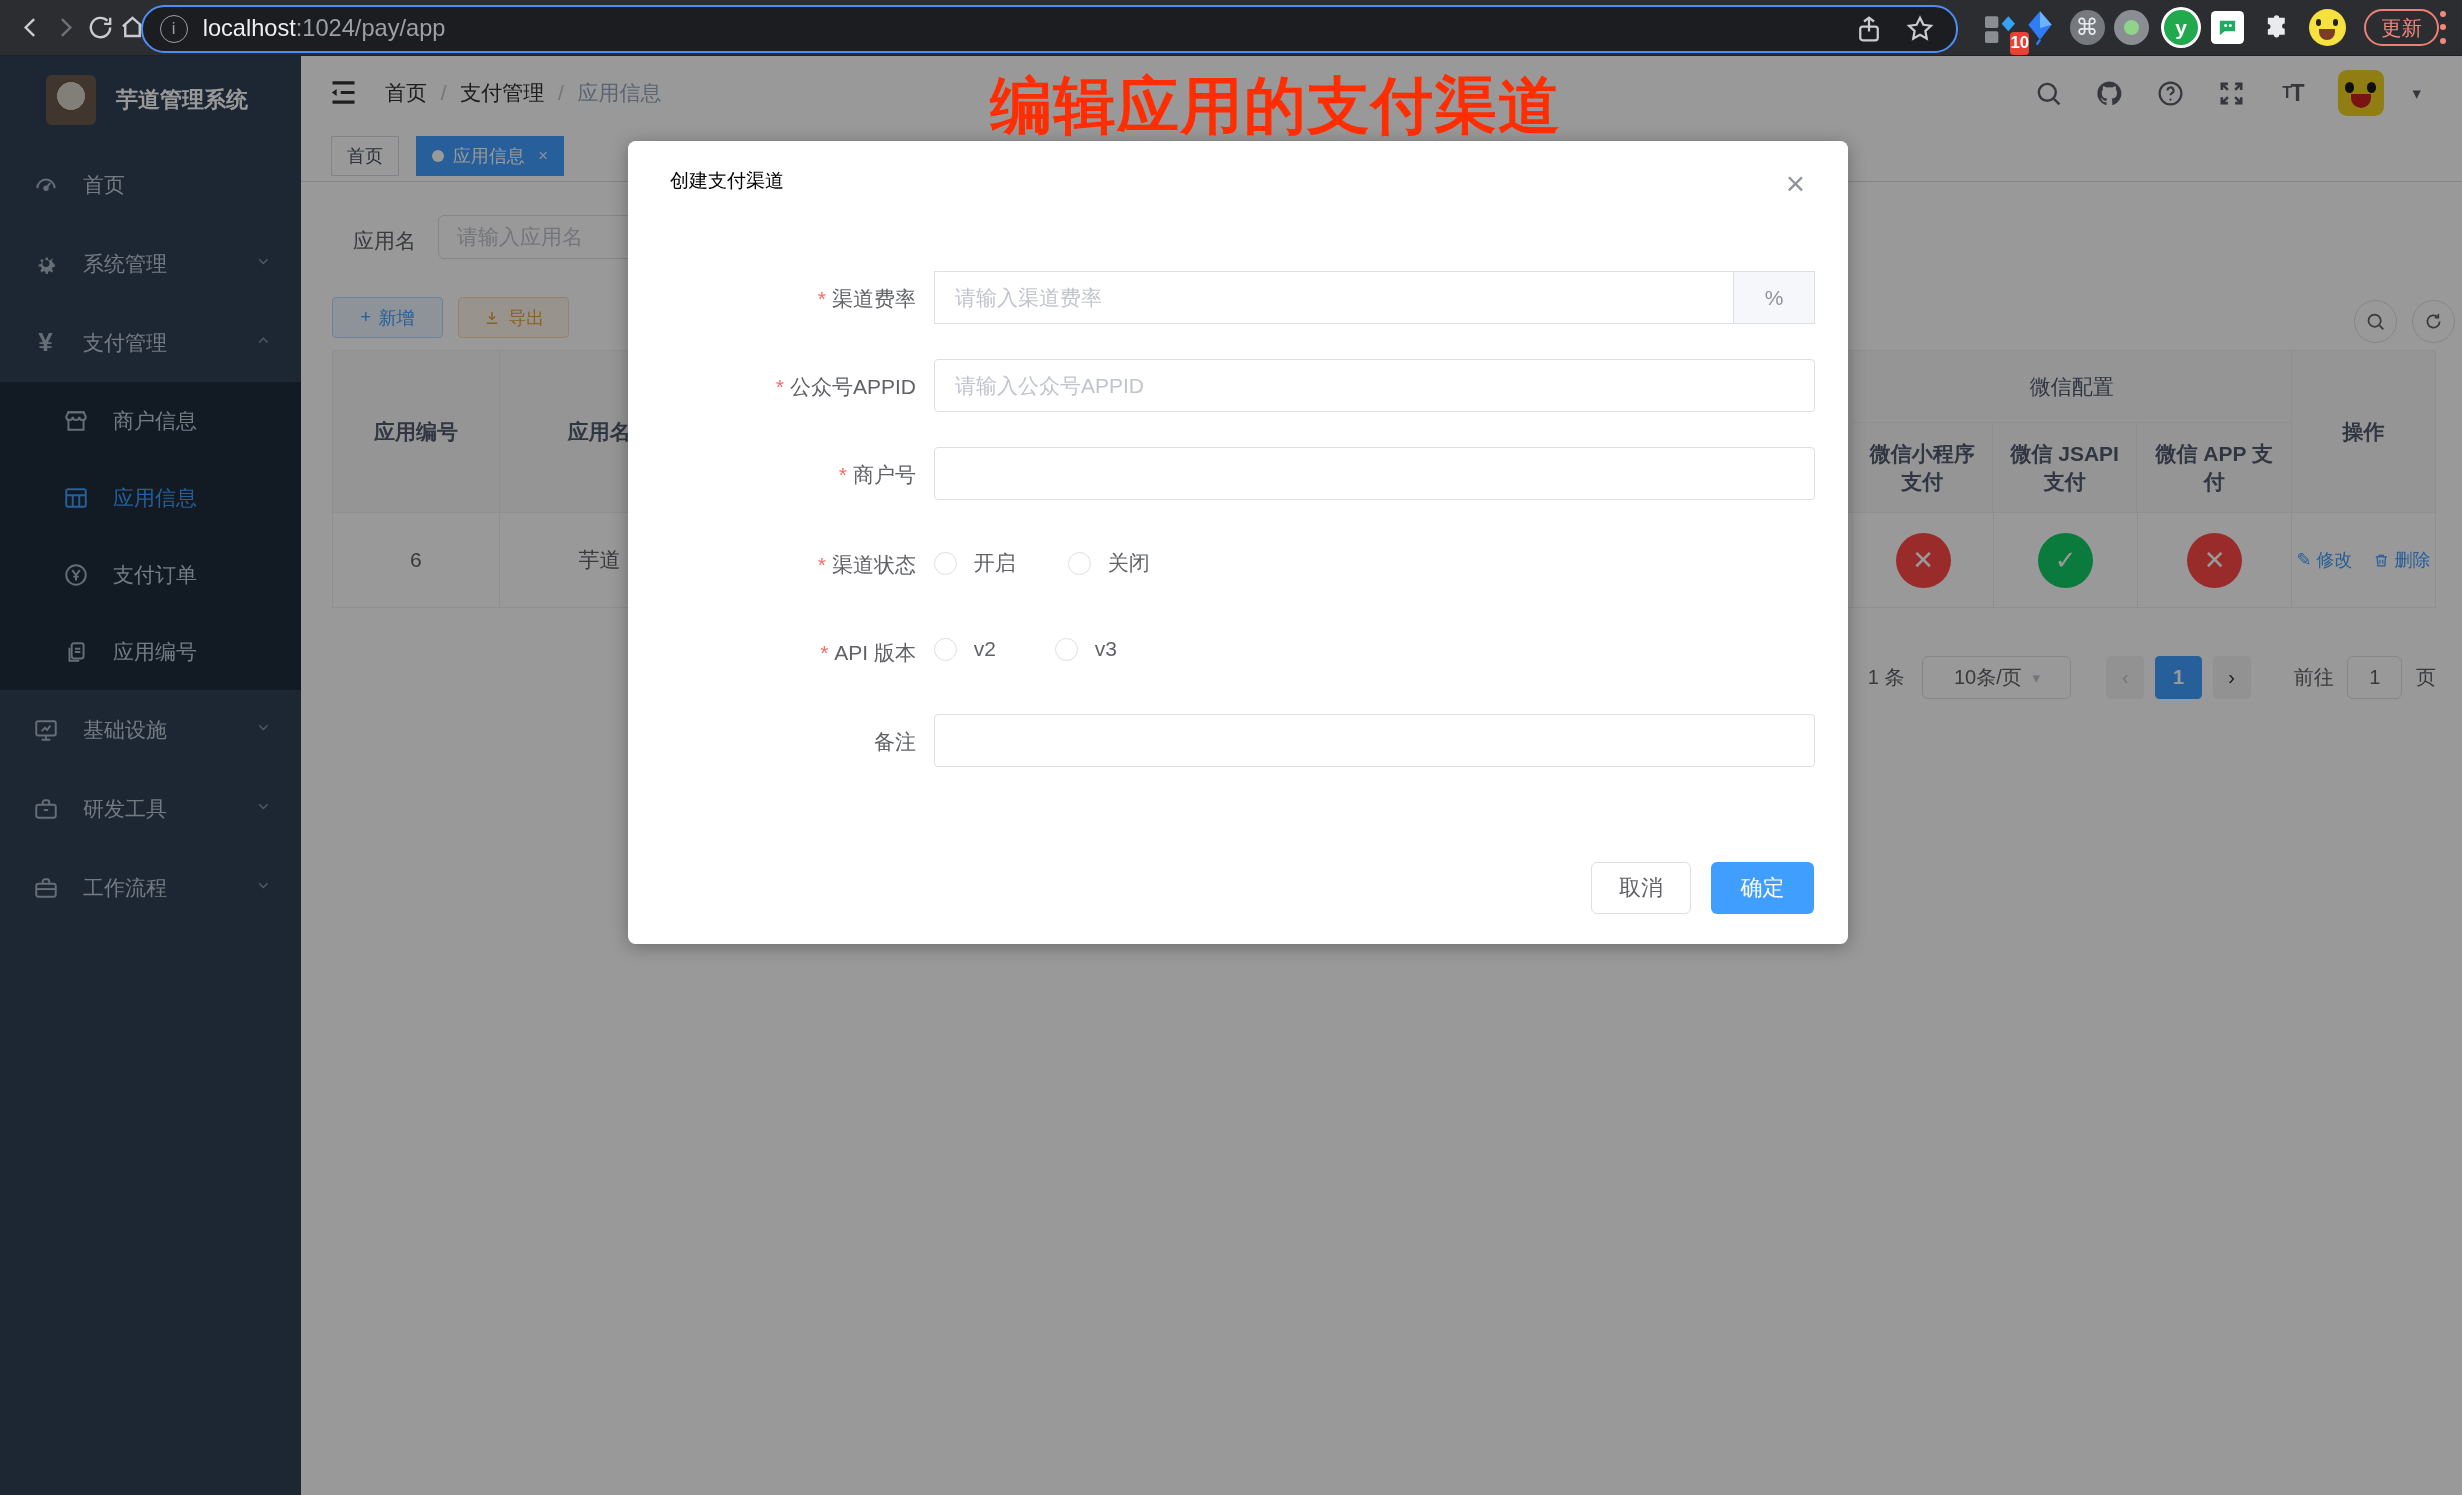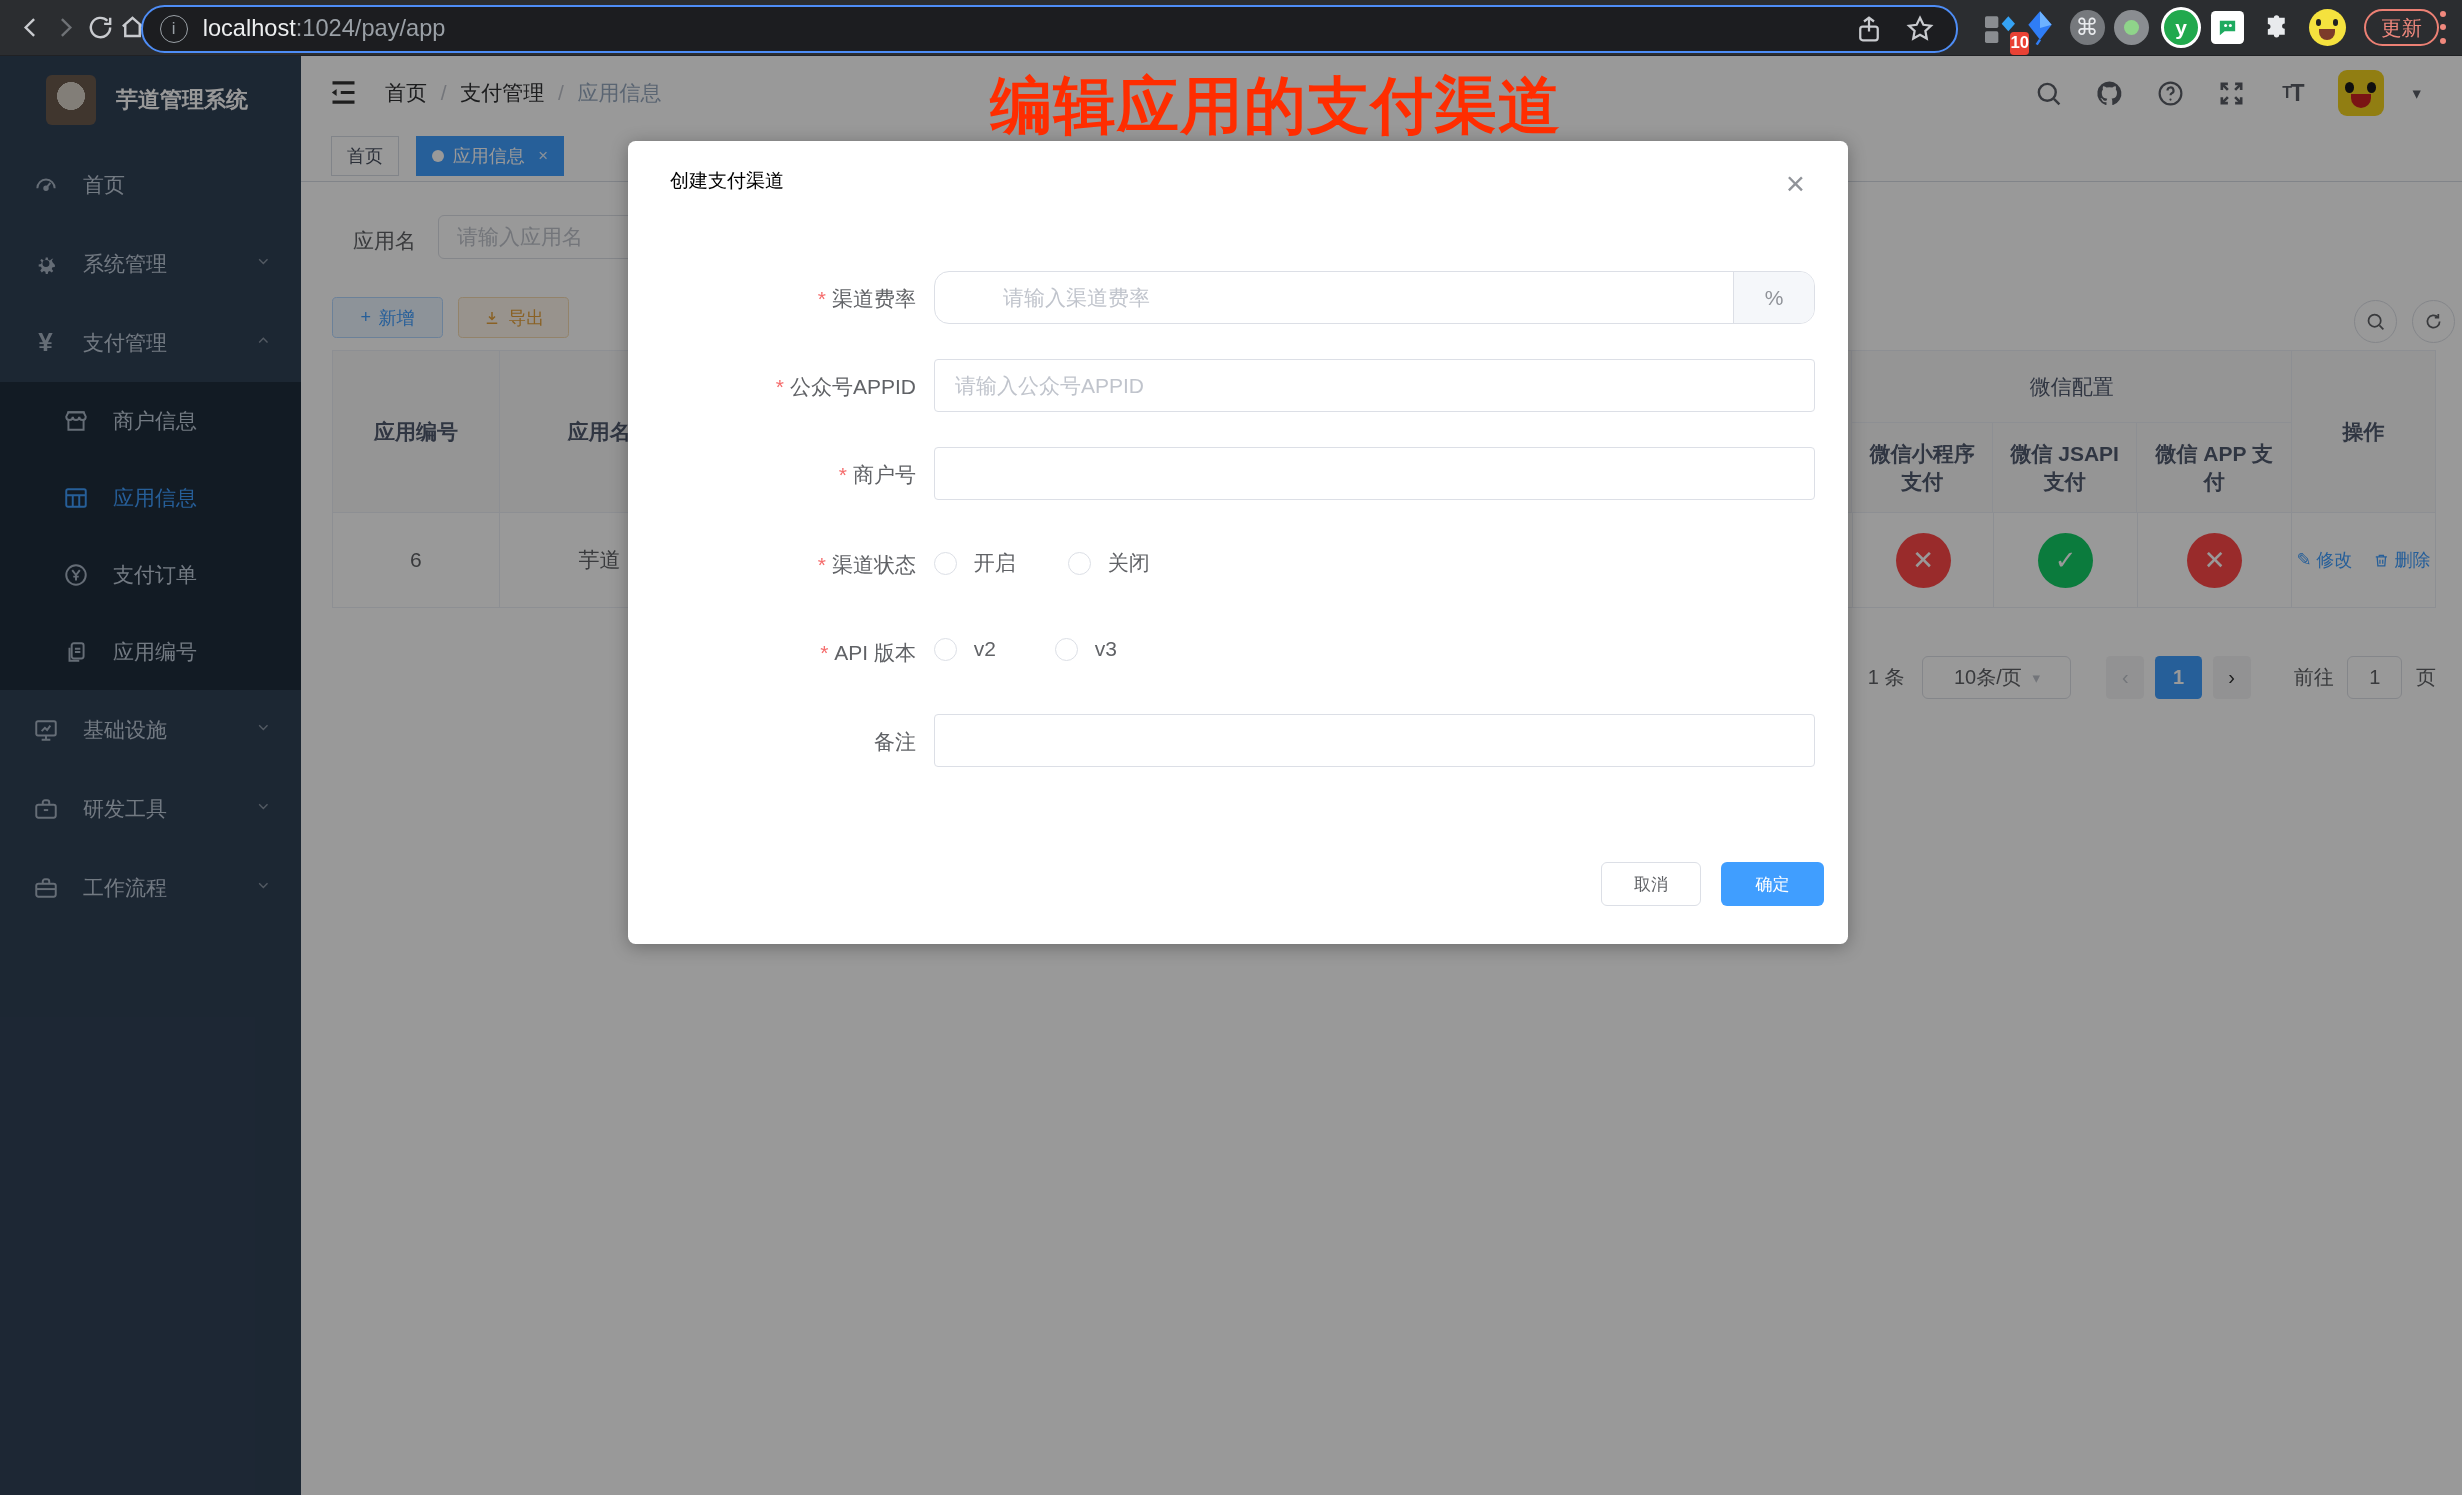--- a/index.html
+++ b/index.html
@@ -106,26 +106,26 @@
   
   .overlay{position:absolute;left:0;top:55px;right:0;bottom:0;background:rgba(0,0,0,.40);z-index:50;}
   .modal{position:absolute;left:628px;top:141px;width:1220px;height:803px;background:#fff;border-radius:7.6px;
          box-shadow:0 3px 18px rgba(0,0,0,.3);z-index:60;}
   .modal-title{position:absolute;left:42px;top:27px;font-size:19px;color:#000000;}
   .modal-close{position:absolute;right:43px;top:26px;font-size:33px;color:#909399;line-height:1;}
   .frow{position:absolute;left:0;width:100%;}
   .flabel{position:absolute;left:0;width:288px;text-align:right;font-size:21px;color:#606266;}
   .flabel .req{color:#f56c6c;margin-right:6px;}
   .finput{position:absolute;left:306px;width:881px;height:53px;box-sizing:border-box;border:1.5px solid #dcdfe6;border-radius:4px;font-size:21px;padding:0 20px;color:#606266;outline:none;}
-  .input-group{position:absolute;left:306px;width:881px;height:53px;box-sizing:border-box;border:1.5px solid #dcdfe6;border-radius:15px;display:flex;overflow:hidden;padding-left:48px;}
+  .input-group{position:absolute;left:306px;width:881px;height:53px;box-sizing:border-box;border:1.5px solid #dcdfe6;border-radius:0;display:flex;overflow:hidden;}
   .input-group input{flex:1;border:none;outline:none;font-size:21px;padding:0 20px;color:#606266;min-width:0;}
   .input-append{width:80px;background:#f5f7fa;border-left:1.5px solid #dcdfe6;display:flex;align-items:center;justify-content:center;color:#909399;font-size:21px;}
   .radio{display:inline-flex;align-items:center;gap:16.7px;font-size:21px;color:#606266;}
   .radio .rc{width:23px;height:23px;border:1.5px solid #dcdfe6;border-radius:50%;box-sizing:border-box;background:#fff;}
-  .mbtn{position:absolute;height:44px;border-radius:6px;font-size:17px;display:flex;align-items:center;justify-content:center;box-sizing:border-box;margin-left:10px;}
+  .mbtn{position:absolute;height:52px;border-radius:6px;font-size:22px;display:flex;align-items:center;justify-content:center;box-sizing:border-box;}
   .mbtn-cancel{left:963px;top:721px;width:100px;background:#fff;border:1.5px solid #dcdfe6;color:#606266;}
   .mbtn-ok{left:1083px;top:721px;width:103px;background:#409eff;color:#fff;}
   .annotation{position:absolute;left:990px;top:64px;z-index:70;font-size:62px;font-weight:900;color:#ff2d00;letter-spacing:1.5px;white-space:nowrap;}
   svg{display:block;}
 </style>
 </head>
 <body>
 
 <div class="screen">
 

